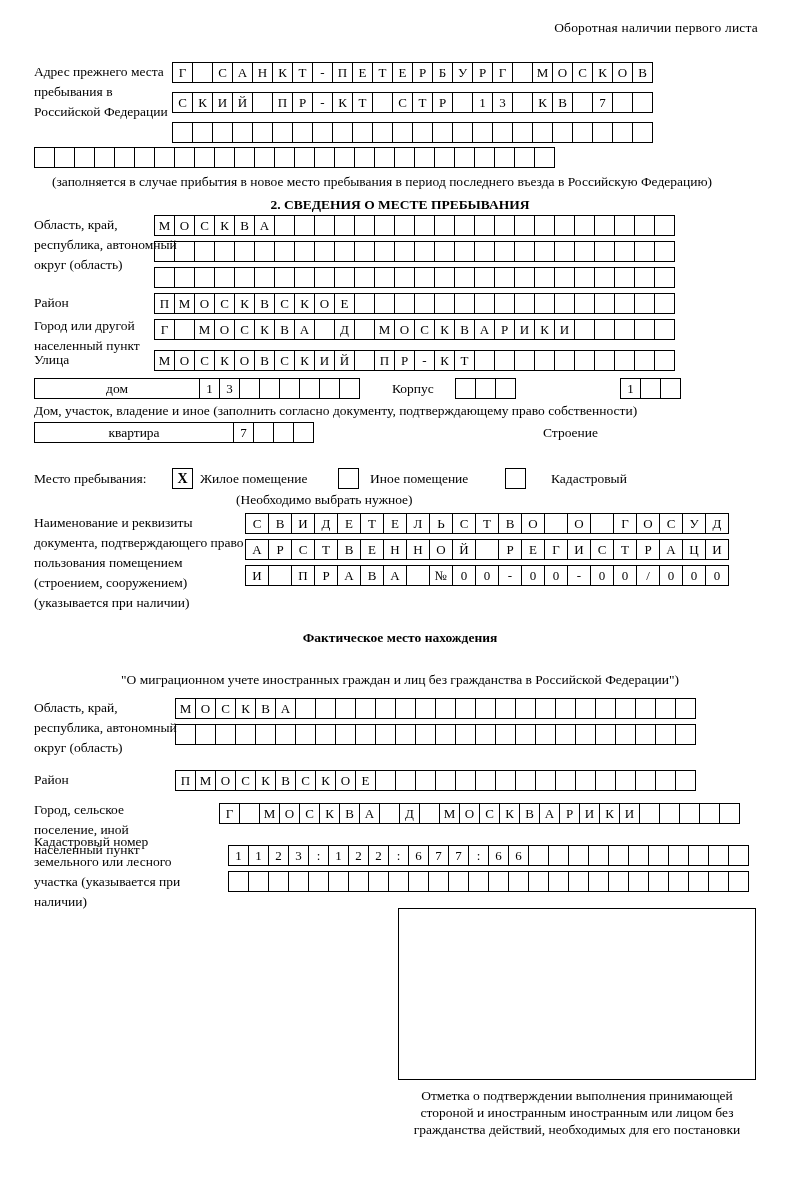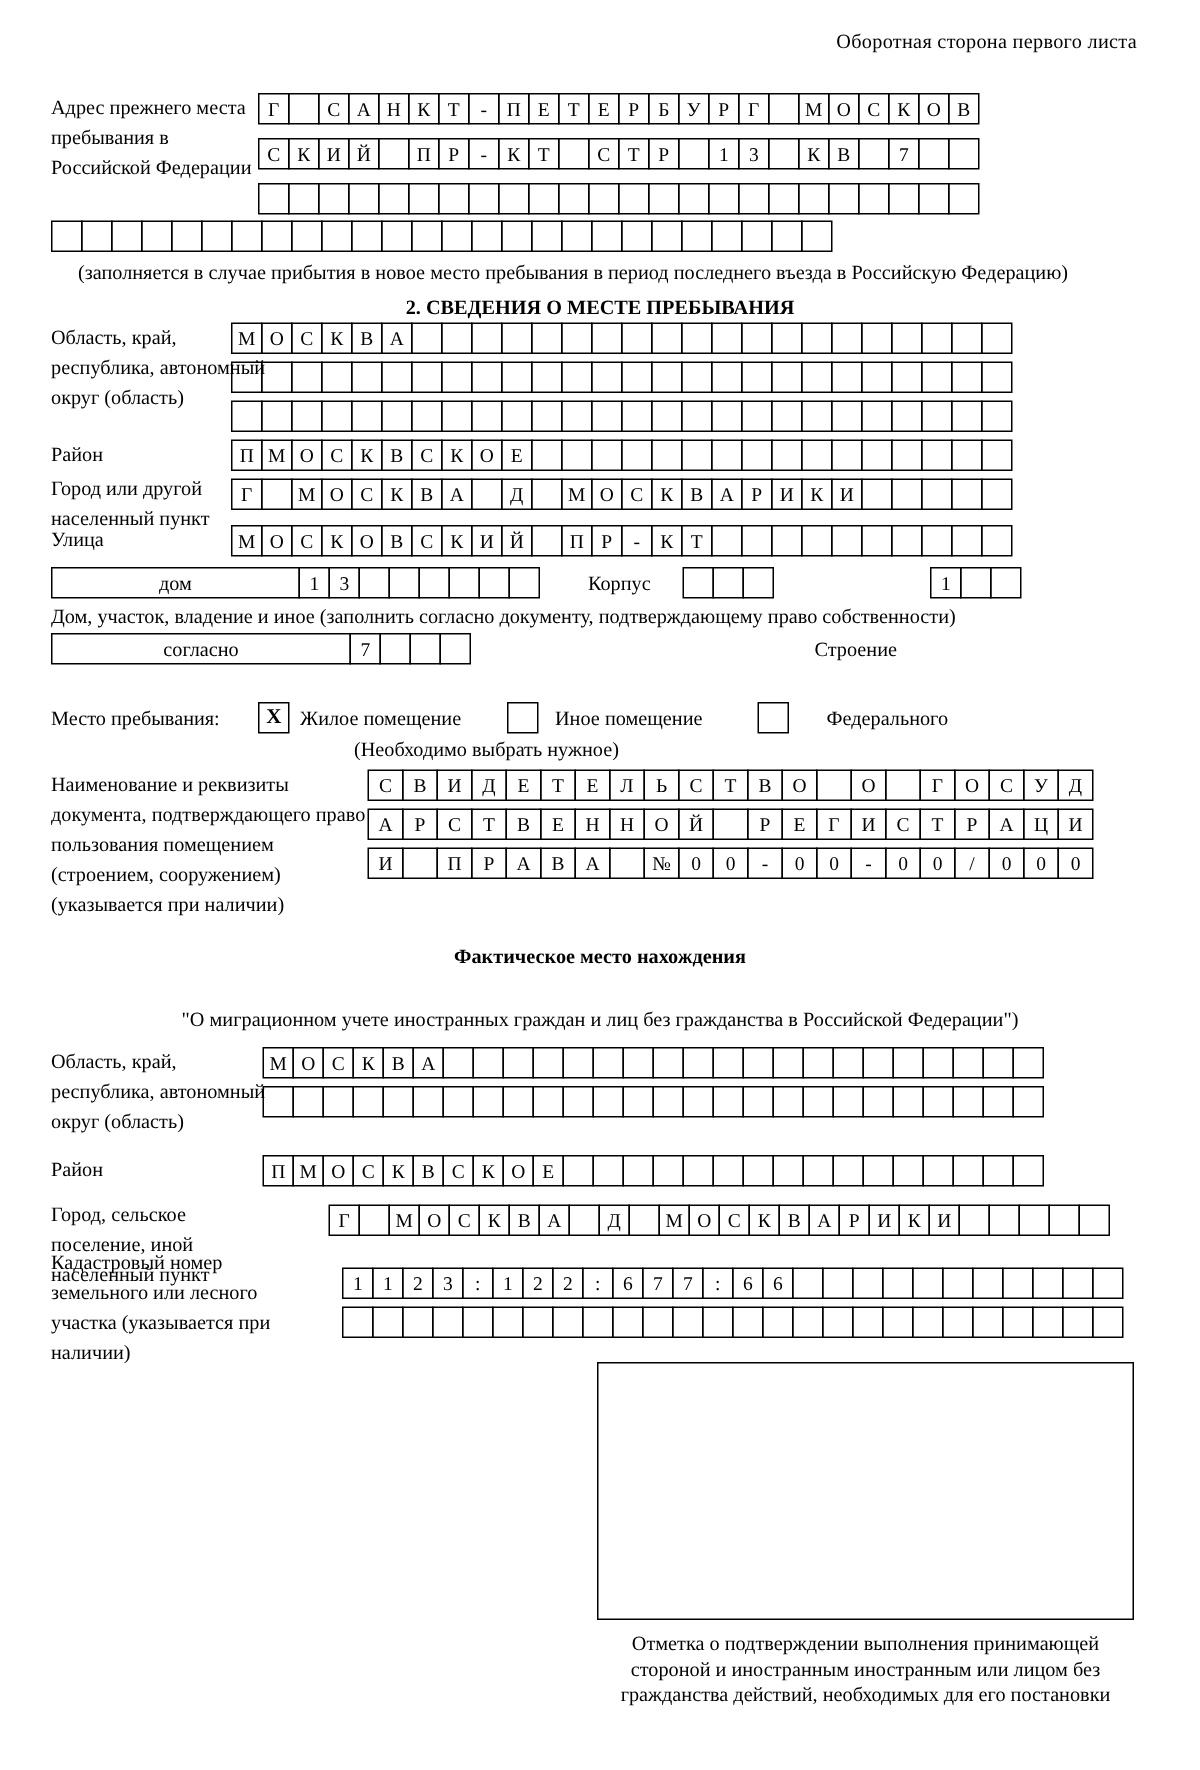--- a/index.html
+++ b/index.html
@@ -88,21 +88,21 @@
   .x-mark {
     font-size: 14px;
     font-weight: bold;
   }
 </style>
 </head>
 <body>
 
 <div class="page">
 
-  <div class="hdr-right">Оборотная сторона первого листа</div>
+  <div class="hdr-right">Оборотная наличии первого листа</div>
 
   <div class="free-text" style="left:34px; top:62px; width:140px;">Адрес прежнего
 места пребывания
 в Российской
 Федерации</div>
 
   <div class="row cells" style="left:172px; top:62px;" id="pa0">
       <div class="cell">Г</div>
       <div class="cell"></div>
       <div class="cell">С</div>
@@ -412,39 +412,39 @@
     </div>
   <div class="free-text" style="left:543px; top:379px;margin-top:44px;">Строение</div>
   <div class="row cells" style="left:620px; top:378px;" id="hst0">
       <div class="cell">1</div>
       <div class="cell"></div>
       <div class="cell"></div>
     </div>
 
   <div class="free-text note" style="left:34px; top:401px; width:730px;">Дом, участок, владение и иное (заполнить согласно документу, подтверждающему право собственности)</div>
 
-  <div class="txtbox" style="left:34px; top:422px; width:200px; height:21px;">согласно</div>
+  <div class="txtbox" style="left:34px; top:422px; width:200px; height:21px;">квартира</div>
   <div class="row cells" style="left:233px; top:422px;" id="fl0">
       <div class="cell">7</div>
       <div class="cell"></div>
       <div class="cell"></div>
       <div class="cell"></div>
     </div>
 
 
   <div class="free-text" style="left:34px; top:469px;">Место пребывания:</div>
   <div class="boxline" style="left:172px; top:468px; width:21px; height:21px;"></div>
   <div class="free-text x-mark center" style="left:172px; top:469px; width:21px;">X</div>
   <div class="free-text" style="left:200px; top:469px;">Жилое помещение</div>
   <div class="boxline" style="left:338px; top:468px; width:21px; height:21px;"></div>
   <div class="free-text x-mark center" style="left:338px; top:469px; width:21px;"></div>
   <div class="free-text" style="left:370px; top:469px;">Иное помещение</div>
   <div class="boxline" style="left:505px; top:468px; width:21px; height:21px;"></div>
   <div class="free-text x-mark center" style="left:505px; top:469px; width:21px;"></div>
-  <div class="free-text" style="left:551px; top:469px;">Федерального</div>
+  <div class="free-text" style="left:551px; top:469px;">Кадастровый</div>
   <div class="free-text note" style="left:236px; top:490px;">(Необходимо выбрать нужное)</div>
 
   <div class="free-text" style="left:34px; top:513px; width:215px;">Наименование и реквизиты
 документа, подтверждающего
 право пользования
 помещением (строением,
 сооружением) (указывается
 при наличии)</div>
   <div class="row cells" style="left:245px; top:513px;" id="dc0">
       <div class="cell" style="width: 24px;">С</div>

